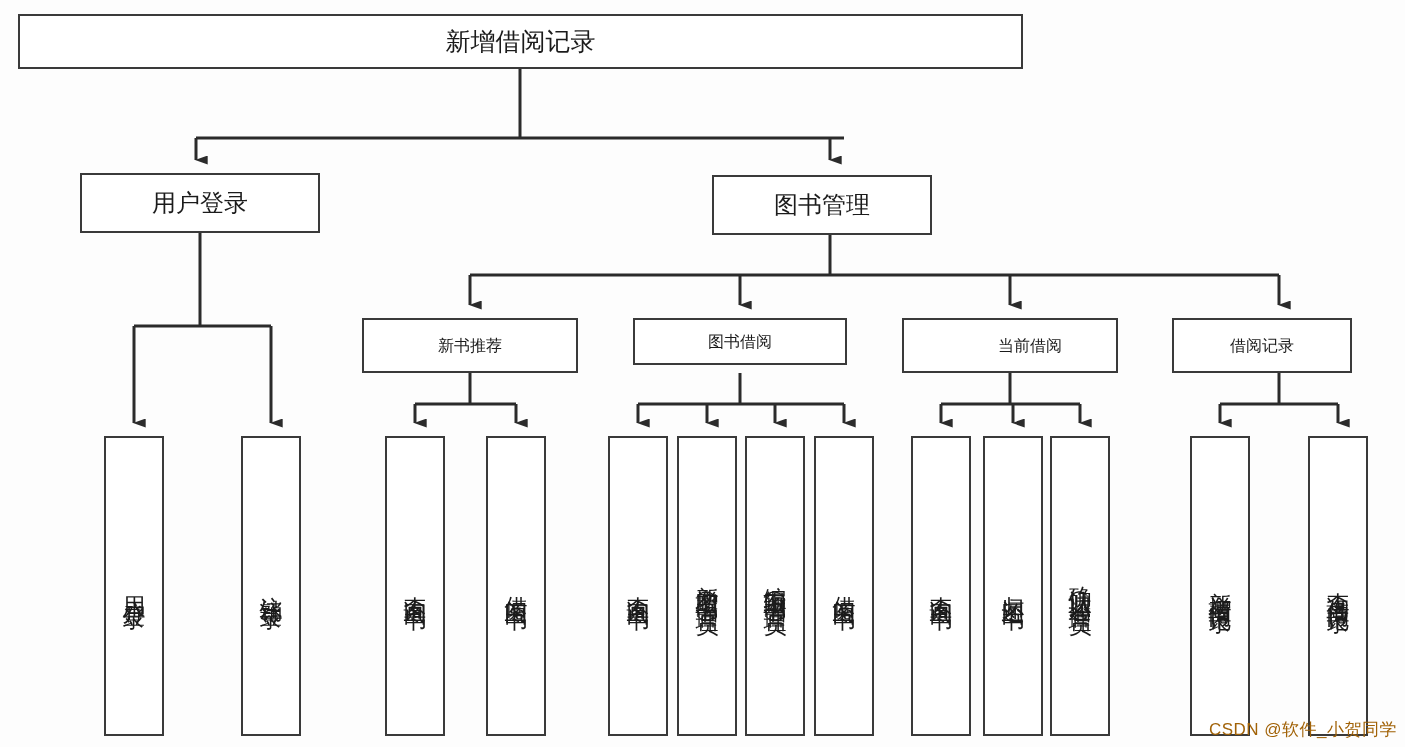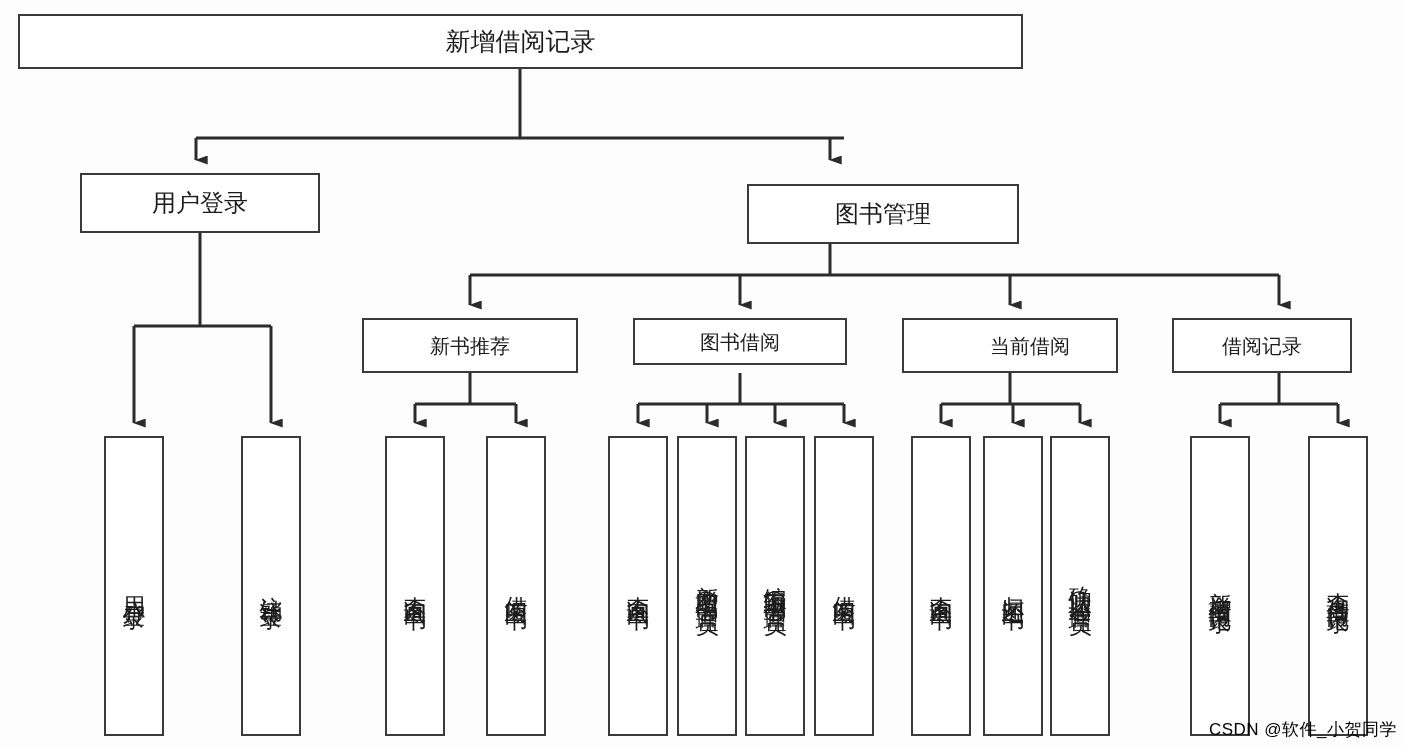--- a/index.html
+++ b/index.html
@@ -32,21 +32,21 @@
     background: #ffffff;
     border: 2.5px solid #3a3a3a;
     display: flex;
     align-items: center;
     justify-content: center;
     text-align: center;
     color: #1b1b1b;
   }
   .node.root      { font-size: 25px; }
   .node.level1    { font-size: 24px; }
-  .node.level2    { font-size: 20px; }
+  .node.level2    { font-size: 16px; }
   .node.leaf      { font-size: 23px; }
 
   
   .leaf .vtext {
     writing-mode: vertical-rl;
     text-orientation: upright;
     letter-spacing: 4px;
     line-height: 1;
     white-space: nowrap;
     display: block;
@@ -54,21 +54,21 @@
   .hlabel {
     line-height: 1;
     white-space: nowrap;
     display: block;
   }
   #watermark {
     position: absolute;
     right: 8px;
     bottom: 6px;
     font-size: 17px;
-    color: #000000;
+    color: #a16207;
     letter-spacing: 0.5px;
     white-space: nowrap;
   }
 </style>
 </head>
 <body>
 
 <div id="canvas">
 
   <svg id="edges" viewBox="0 0 1405 747" xmlns="http://www.w3.org/2000/svg">
@@ -121,21 +121,21 @@
     </g>
   </svg>
 
   <div class="node root" style="left:18px; top:14px; width:1005px; height:55px;">
     <span class="hlabel">新增借阅记录</span>
   </div>
 
   <div class="node level1" style="left:80px; top:173px; width:240px; height:60px;">
     <span class="hlabel">用户登录</span>
   </div>
-  <div class="node level1" style="left:712px; top:184px; width:272px; height:60px;margin-left:35px;">
+  <div class="node level1" style="left:712px; top:175px; width:220px; height:60px;">
     <span class="hlabel">图书管理</span>
   </div>
 
   <div class="node level2" style="left:362px; top:318px; width:216px; height:55px;">
     <span class="hlabel">新书推荐</span>
   </div>
   <div class="node level2" style="left:633px; top:318px; width:214px; height:47px;">
     <span class="hlabel">图书借阅</span>
   </div>
   <div class="node level2" style="left:902px; top:318px; width:216px; height:55px;padding-left:40px;">

